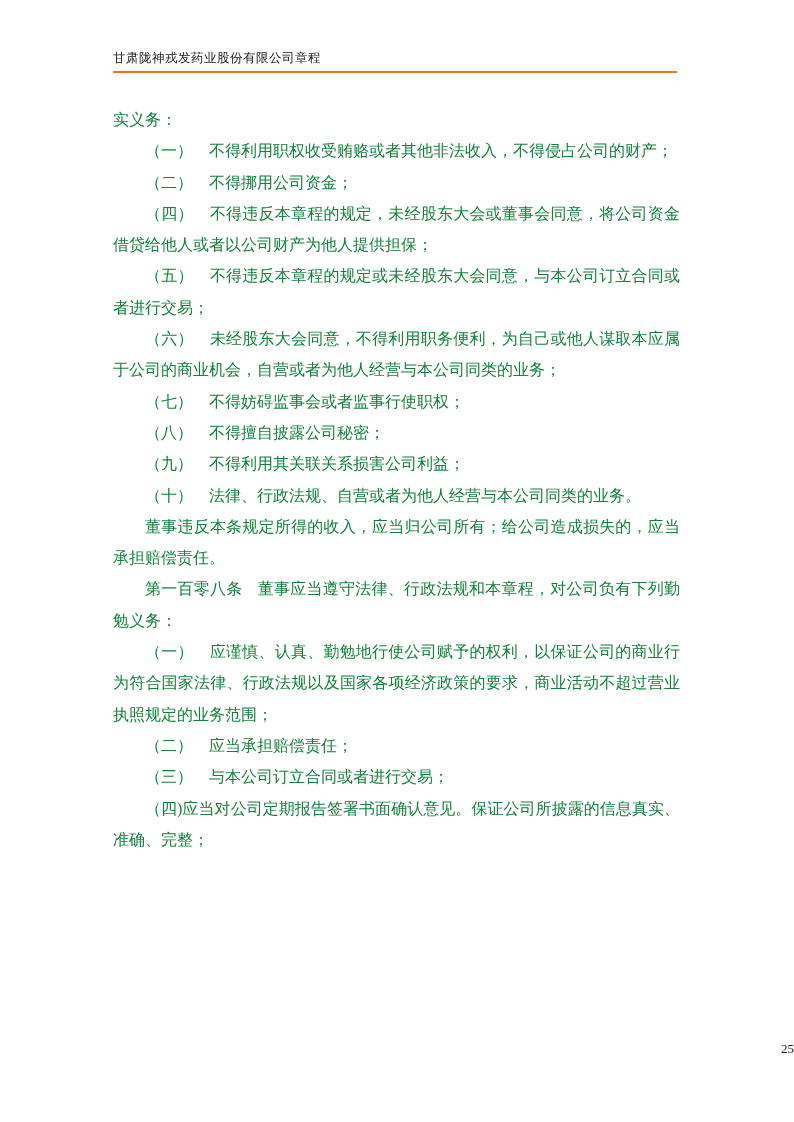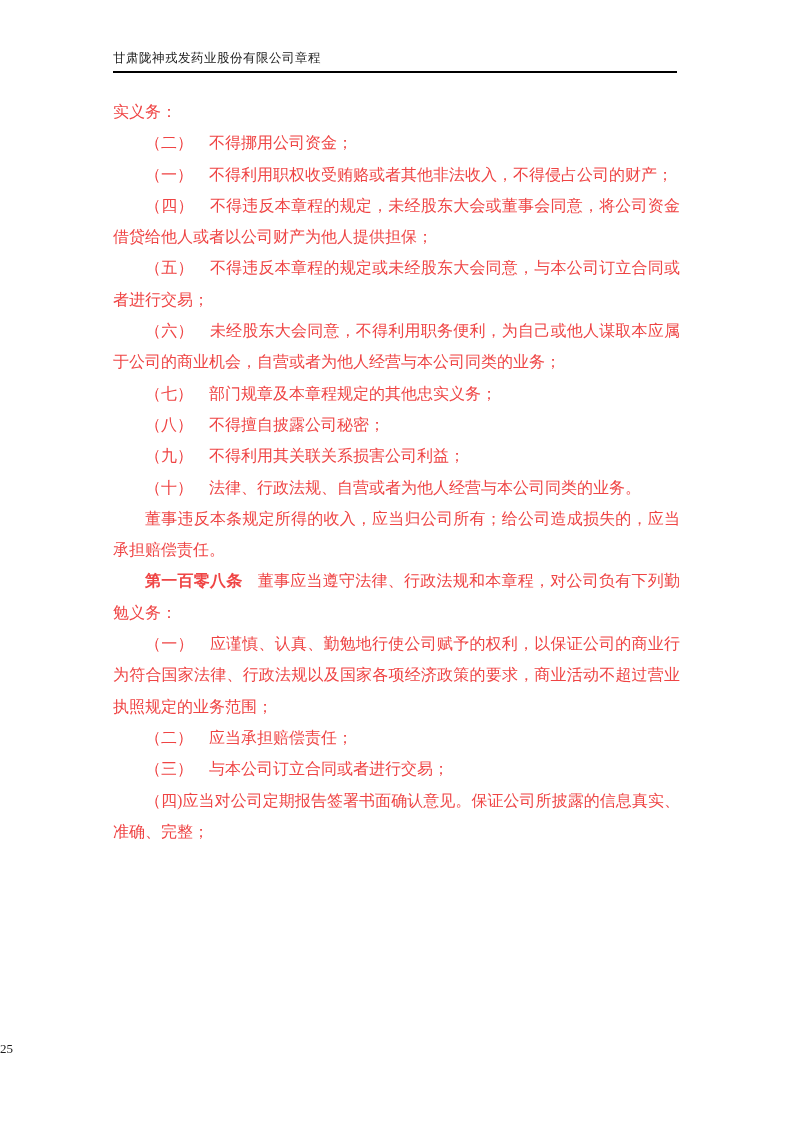--- a/index.html
+++ b/index.html
@@ -18,72 +18,72 @@
     background: #ffffff;
   }
   .page-header {
     position: absolute;
     left: 113px;
     top: 50px;
     width: 564px;
     font-size: 12.5px;
     line-height: 17px;
     color: #1b1b1b;
-    border-bottom: 2px solid #000000;
+    border-bottom: 2px solid #f97316;
     padding-bottom: 4px;
     letter-spacing: 0.5px;
   }
   .document-body {
     position: absolute;
     left: 113px;
-    top: 96px;
+    top: 104px;
     width: 567px;
     font-size: 16px;
     line-height: 31.3px;
     text-align: justify;
-    color: #ef4444;
+    color: #15803d;
   }
   .para {
     margin: 0;
     padding: 0;
     text-indent: 2em;
     word-break: break-all;
   }
   .para.no-indent { text-indent: 0; }
   .lead {
-    font-weight: bold;
+    font-weight: normal;
     margin-right: 0.95em;
   }
   .page-number {
     position: absolute;
     left: 0;
     top: 1041px;
     width: 794px;
-    text-align: left;
+    text-align: right;
     font-size: 13px;
     color: #1b1b1b;
   }
 </style>
 </head>
 <body>
 
 <div class="page">
 
   <div class="page-header">
     <span>甘肃陇神戎发药业股份有限公司章程</span>
   </div>
 
   <div class="document-body">
       <p class="para no-indent"><span>实义务：</span></p>
+      <p class="para"><span>（一）　不得利用职权收受贿赂或者其他非法收入，不得侵占公司的财产；</span></p>
       <p class="para"><span>（二）　不得挪用公司资金；</span></p>
-      <p class="para"><span>（一）　不得利用职权收受贿赂或者其他非法收入，不得侵占公司的财产；</span></p>
       <p class="para"><span>（四）　不得违反本章程的规定，未经股东大会或董事会同意，将公司资金借贷给他人或者以公司财产为他人提供担保；</span></p>
       <p class="para"><span>（五）　不得违反本章程的规定或未经股东大会同意，与本公司订立合同或者进行交易；</span></p>
       <p class="para"><span>（六）　未经股东大会同意，不得利用职务便利，为自己或他人谋取本应属于公司的商业机会，自营或者为他人经营与本公司同类的业务；</span></p>
-      <p class="para"><span>（七）　部门规章及本章程规定的其他忠实义务；</span></p>
+      <p class="para"><span>（七）　不得妨碍监事会或者监事行使职权；</span></p>
       <p class="para"><span>（八）　不得擅自披露公司秘密；</span></p>
       <p class="para"><span>（九）　不得利用其关联关系损害公司利益；</span></p>
       <p class="para"><span>（十）　法律、行政法规、自营或者为他人经营与本公司同类的业务。</span></p>
       <p class="para"><span>董事违反本条规定所得的收入，应当归公司所有；给公司造成损失的，应当承担赔偿责任。</span></p>
       <p class="para"><b class="lead">第一百零八条</b><span>董事应当遵守法律、行政法规和本章程，对公司负有下列勤勉义务：</span></p>
       <p class="para"><span>（一）　应谨慎、认真、勤勉地行使公司赋予的权利，以保证公司的商业行为符合国家法律、行政法规以及国家各项经济政策的要求，商业活动不超过营业执照规定的业务范围；</span></p>
       <p class="para"><span>（二）　应当承担赔偿责任；</span></p>
       <p class="para"><span>（三）　与本公司订立合同或者进行交易；</span></p>
       <p class="para"><span>（四)应当对公司定期报告签署书面确认意见。保证公司所披露的信息真实、准确、完整；</span></p>
     </div>

